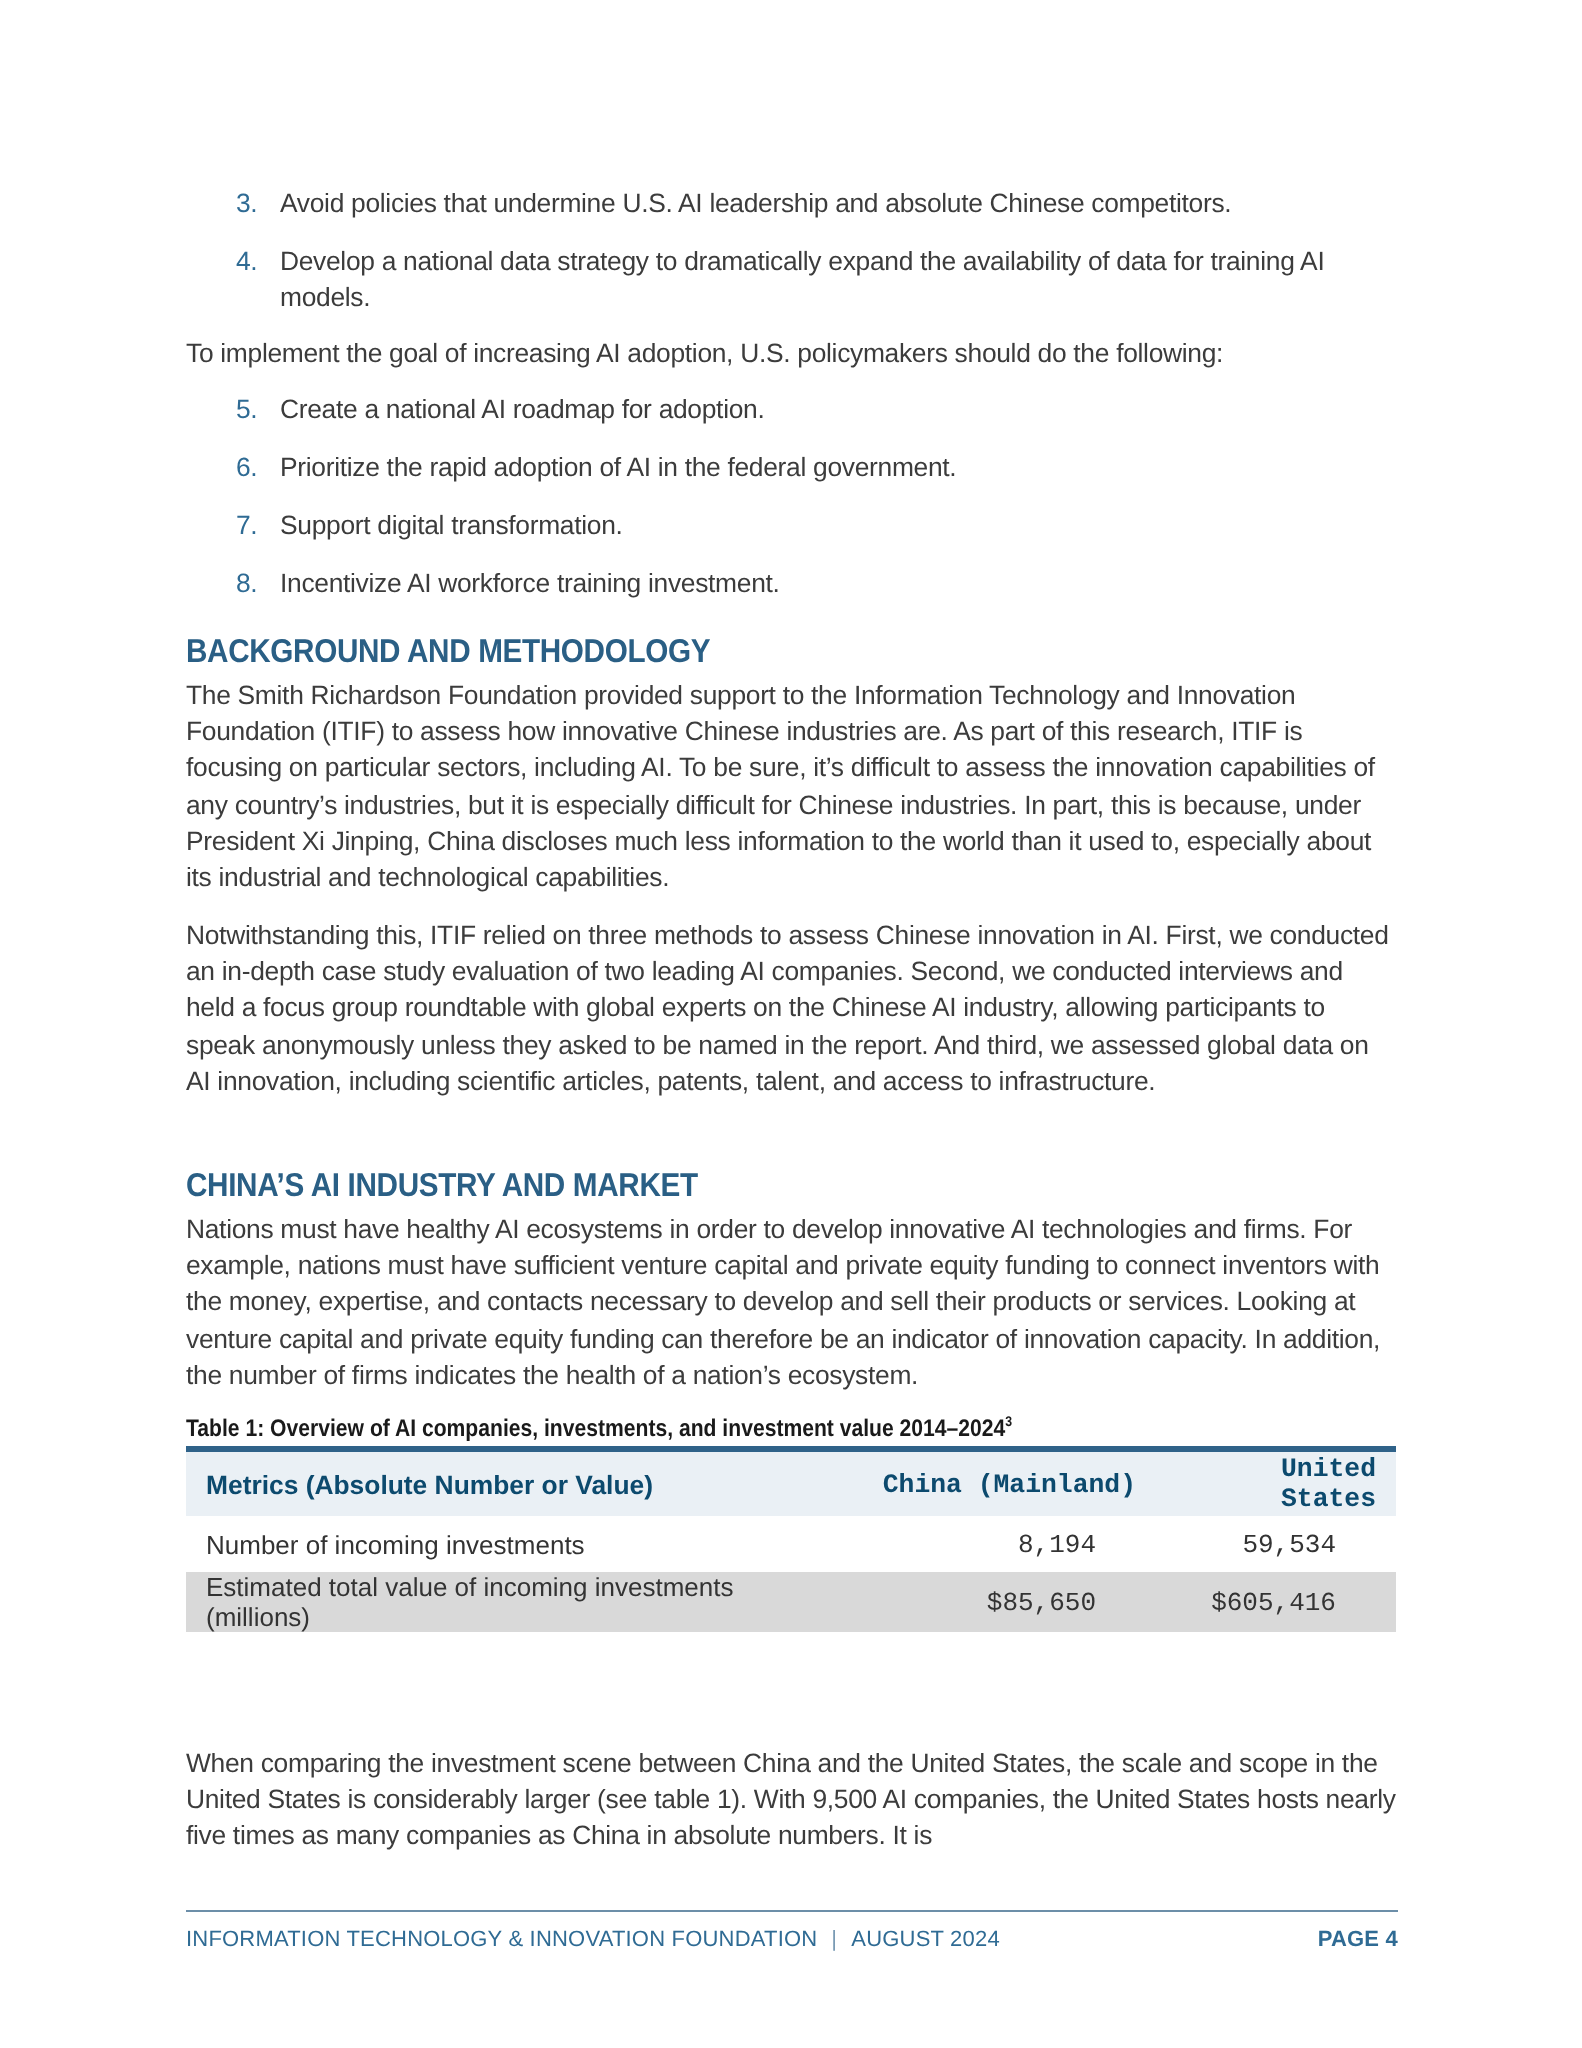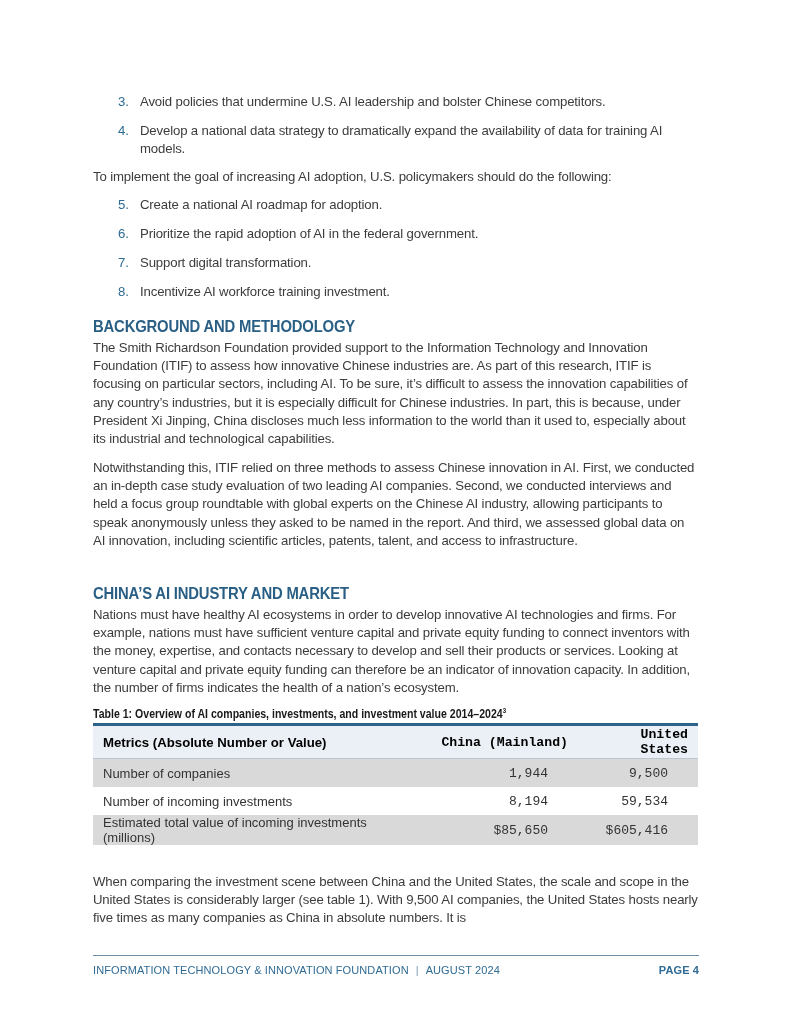--- a/index.html
+++ b/index.html
@@ -9,39 +9,39 @@
   .txt { font-size: 13.2px; letter-spacing: -0.15px; line-height: 18.2px; color: #3c3c3c; }
   .list-item { position: absolute; left: 25px; width: 585px; }
   .list-item .num { position: absolute; left: 0; top: 0; color: #2f6b94; }
   .list-item .body { position: absolute; left: 22px; top: 0; width: 563px; }
   .abs { position: absolute; left: 0; width: 606px; }
   .heading { font-size: 16.5px; font-weight: bold; color: #2a5f85; letter-spacing: -0.2px; transform: scaleX(0.9); transform-origin: left; white-space: nowrap; }
   .caption { font-size: 12px; font-weight: bold; color: #1a1a1a; transform: scaleX(0.88); transform-origin: left; white-space: nowrap; }
   .caption sup { font-size: 7px; }
   table.data { position: absolute; left: 0; top: 723px; width: 605px; border-collapse: collapse; font-size: 13px; }
   table.data thead tr { background: #eaf0f5; border-top: 3px solid #2f6289; }
-  table.data th { height: 32px; font-weight: bold; color: #000000; text-align: left; padding: 0 10px; font-size: 13.2px; }
+  table.data th { height: 32px; font-weight: bold; color: #0c4a6e; text-align: left; padding: 0 10px; font-size: 13.2px; }
   table.data th.r, table.data td.r { text-align: right; font-family: Liberation Mono, monospace; }
   table.data td { height: 28px; padding: 0 10px; color: #333; }
   table.data tbody tr.shade { background: #d9d9d9; }
   table.data tbody tr.first td { border-top: 1px solid #b9c7d2; }
   .footer-rule { position: absolute; left: 0; top: 955px; width: 606px; height: 1px; background: #6c8ea8; }
   .footer { position: absolute; left: 0; top: 964px; width: 606px; font-size: 11px; color: #2f6b94; letter-spacing: 0.1px; }
   .footer .left { position: absolute; left: 0; }
   .footer .right { position: absolute; right: 0; font-weight: bold; }
   .footer .sep { color: #7a9bb4; margin: 0 7px; }
 </style>
 </head>
 <body>
 
 <div class="page">
 
   <div class="list-item txt" style="top:93px;">
     <span class="num">3.</span>
-    <span class="body">Avoid policies that undermine U.S. AI leadership and bolster Chinese competitors.</span>
+    <span class="body">Avoid policies that undermine U.S. AI leadership and absolute Chinese competitors.</span>
   </div>
   <div class="list-item txt" style="top:122px;">
     <span class="num">4.</span>
     <span class="body">Develop a national data strategy to dramatically expand the availability of data for training AI models.</span>
   </div>
 
   <div class="abs txt" style="top:168px;">To implement the goal of increasing AI adoption, U.S. policymakers should do the following:</div>
 
   <div class="list-item txt" style="top:196px;">
     <span class="num">5.</span>
@@ -73,25 +73,20 @@
 
   <table class="data">
     <thead>
       <tr>
         <th>Metrics (Absolute Number or Value)</th>
         <th class="r" style="width:130px;">China (Mainland)</th>
         <th class="r" style="width:100px;">United States</th>
       </tr>
     </thead>
     <tbody>
-      <tr class="shade first">
-        <td>Number of companies</td>
-        <td class="r" style="padding-right:30px;">1,944</td>
-        <td class="r" style="padding-right:30px;">9,500</td>
-      </tr>
       <tr>
         <td>Number of incoming investments</td>
         <td class="r" style="padding-right:30px;">8,194</td>
         <td class="r" style="padding-right:30px;">59,534</td>
       </tr>
       <tr class="shade">
         <td>Estimated total value of incoming investments (millions)</td>
         <td class="r" style="padding-right:30px;margin-top:36px;">$85,650</td>
         <td class="r" style="padding-right:30px;">$605,416</td>
       </tr>

